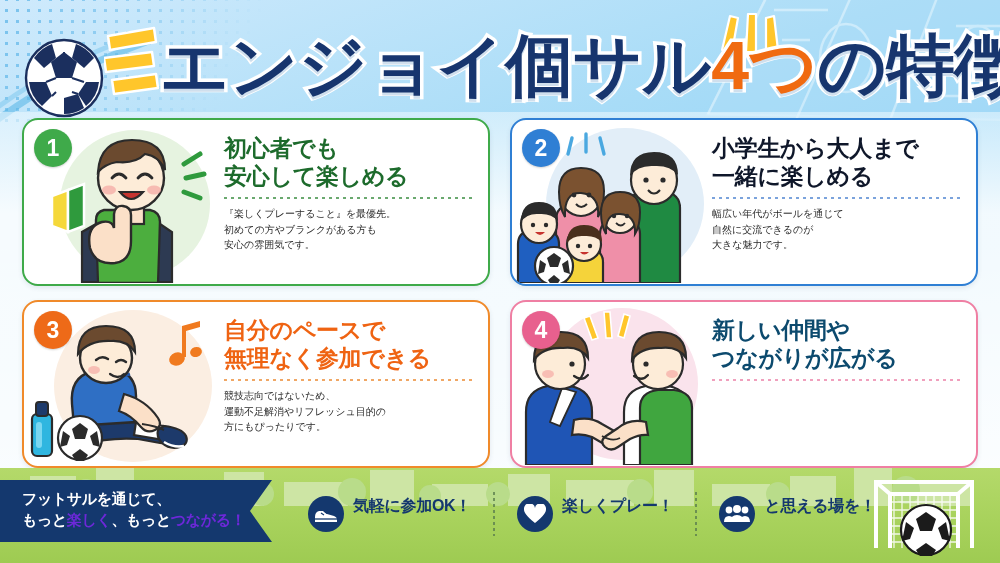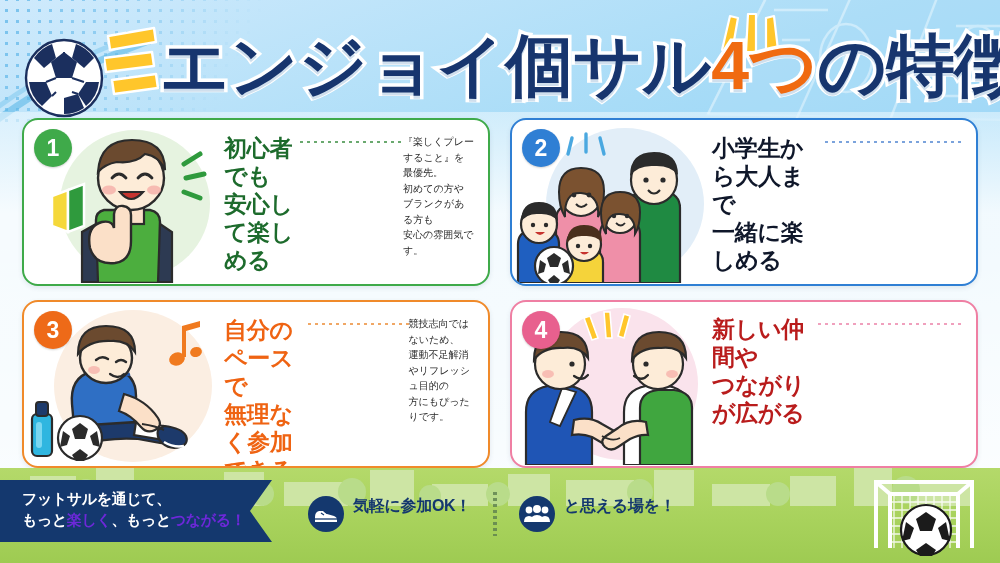--- a/index.html
+++ b/index.html
@@ -85,29 +85,29 @@
     z-index:6; box-shadow:0 1px 2px rgba(0,0,0,.18);
   }
   .c1 .badge { background:#3faa4a; }
   .c2 .badge { background:#2f7fd4; }
   .c3 .badge { background:#ee6a18; }
   .c4 .badge { background:#e8608e; }
 
   .art { position:absolute; inset:0; }
 
   
-  .txt { flex:1; padding:14px 14px 12px 4px; display:flex; flex-direction:row; }
+  .txt { flex:1; padding:14px 14px 12px 4px; display:flex; flex-direction:column; }
   .card-title {
     font-size:23px; font-weight:900; line-height:1.22; letter-spacing:-.3px;
     white-space:pre-line;
   }
   .c1 .card-title { color:#1d6b2c; }
   .c2 .card-title { color:#0f172a; }
   .c3 .card-title { color:#ef6312; }
-  .c4 .card-title { color:#b91c1c;font-family:Liberation Serif, serif; }
+  .c4 .card-title { color:#0c4a6e; }
 
   .divider { margin:7px 0 7px 0; height:2px; width:100%; }
   .c1 .divider { background-image:linear-gradient(90deg,#6aa96f 36%,transparent 36%); background-size:7px 2px; }
   .c2 .divider { background-image:linear-gradient(90deg,#7ba3dc 36%,transparent 36%); background-size:7px 2px; }
   .c3 .divider { background-image:linear-gradient(90deg,#f0a765 36%,transparent 36%); background-size:7px 2px; }
   .c4 .divider { background-image:linear-gradient(90deg,#f0a0bd 36%,transparent 36%); background-size:7px 2px; }
 
   .card-body {
     font-size:10px; line-height:1.55; color:#2b2b2b; white-space:pre-line; font-weight:500;
   }
@@ -290,20 +290,23 @@
               <path d="M28,140 l6,4 -2,8 -6,2 Z"></path>
               <path d="M56,140 l-6,4 2,8 6,2 Z"></path>
               <path d="M36,160 l6,-5 6,5 -3,5 -6,0 Z"></path>
             </g>
         </svg>
       </div>
       <div class="txt">
         <div class="card-title">小学生から大人まで
 一緒に楽しめる</div>
         <div class="divider"></div>
+        <div class="card-body">幅広い年代がボールを通じて
+自然に交流できるのが
+大きな魅力です。</div>
       </div>
     </div>
 
     <div class="card c3">
       <div class="illus">
         <div class="blob"></div>
         <div class="badge">3</div>
         <svg class="art" viewBox="0 0 196 163">
           <g fill="#f07a1f">
             <path d="M158,24 l18,-5 0,6 -14,4 0,26 -4,0 Z"></path>
@@ -445,20 +448,28 @@
             <path d="M1,11 q0,-5 4,-6 l4,0 4,3 7,2 q3,1 3,4 l0,2 -22,0 Z" fill="#fff"></path>
             <path d="M1,13 l22,0" stroke="#14386e" stroke-width="1.3"></path>
             <path d="M7,7 l3,2 M10,5 l3,2.5 M13,4 l3,3" stroke="#14386e" stroke-width="1.2"></path>
           </svg>
         </span>
         <span class="chip-label">気軽に参加OK！</span>
       </div>
 
       <div class="chip-sep"></div>
 
+      <div class="chip">
+        <span class="chip-icon">
+          <svg width="22" height="20" viewBox="0 0 22 20">
+            <path d="M11,19 C2,12 0,8 0,5.5 A5.5,5.5 0 0 1 11,4 A5.5,5.5 0 0 1 22,5.5 C22,8 20,12 11,19 Z" fill="#fff"></path>
+          </svg>
+        </span>
+        <span class="chip-label">楽しくプレー！</span>
+      </div>
 
       <div class="chip-sep"></div>
 
       <div class="chip">
         <span class="chip-icon">
           <svg width="26" height="18" viewBox="0 0 26 18">
             <circle cx="5" cy="5" r="3.4" fill="#fff"></circle>
               <path d="M0,17 q0,-6 5,-6 q5,0 5,6 Z" fill="#fff"></path>
             <circle cx="21" cy="5" r="3.4" fill="#fff"></circle>
               <path d="M16,17 q0,-6 5,-6 q5,0 5,6 Z" fill="#fff"></path>

